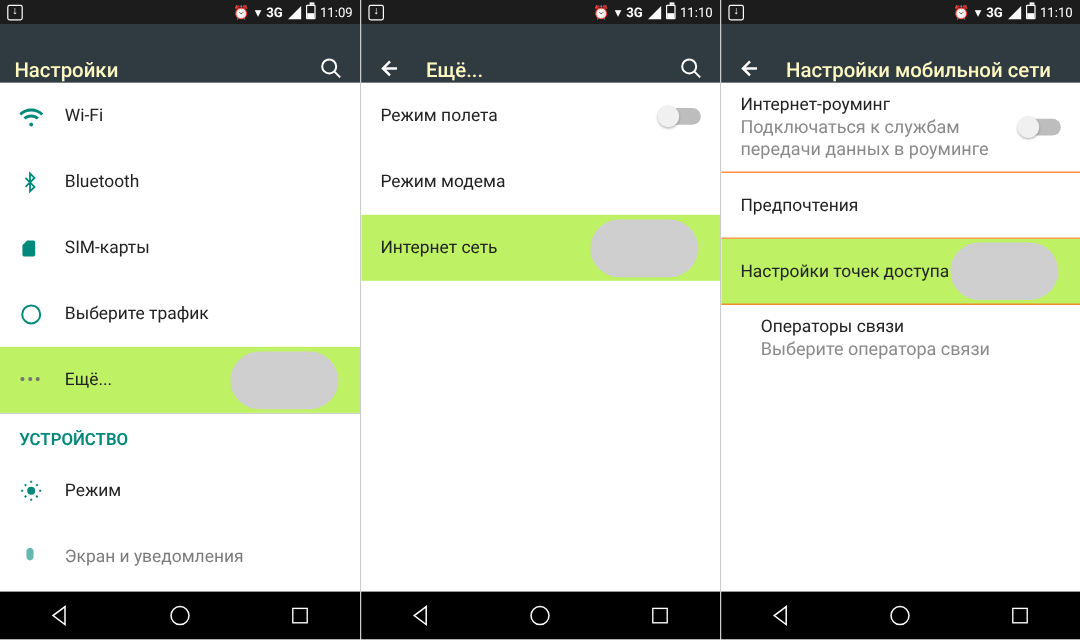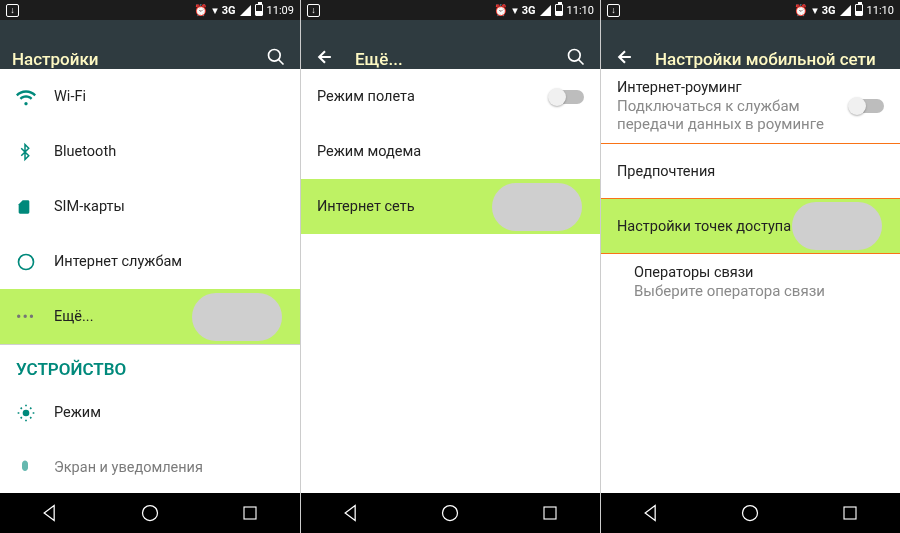--- a/index.html
+++ b/index.html
@@ -27,21 +27,21 @@
   .list { flex: 1; overflow: hidden; background:#fff;}
   .row { display: flex; align-items: center; min-height: 55px; padding: 10px 16px; cursor: pointer; }
   .row .icon-slot { width: 38px; display:flex; align-items:center; flex-shrink:0;}
   .row .texts { flex: 1; display:flex; flex-direction:column; justify-content:center;}
   .row .primary { font-size: 14.5px; color: #222; }
   .row .secondary { font-size: 15px; color: #8a8a8a; margin-top: 1px;}
   .row.highlight { background: #bef264; position:relative;}
   .row.highlight::after{content:"";position:absolute;right:18px;top:50%;transform:translateY(-50%);width:90px;height:48px;background:#cfcfcf;border-radius:24px;}
   .row.highlight .texts{position:relative;z-index:1;}
   .divider-heavy { height:1px; background:#d0d0d0; margin-left:0;}
-  .section-header { font-size: 17px; font-weight:600; color:#00897b; padding: 14px 16px 6px;}
+  .section-header { font-size: 14px; font-weight:600; color:#00897b; padding: 14px 16px 6px;}
   .teal-icon { color:#00897b; }
 
   
   .toggle { width: 34px; height: 14px; background:#bdbdbd; border-radius:7px; position:relative; flex-shrink:0;}
   .toggle::after{content:"";position:absolute;width:18px;height:18px;background:#f0f0f0;border-radius:50%;top:-2px;left:-2px;box-shadow:0 1px 2px rgba(0,0,0,.3);}
 
   
   .navbar { height: 40px; background: #000; display: flex; align-items: center; justify-content: space-around; }
   .nav-btn { width: 22px; height: 22px; display:flex; align-items:center; justify-content:center; cursor:pointer;}
 
@@ -108,21 +108,21 @@
             <div class="primary">SIM-карты</div>
           </div>
     </div>
     <div class="row">
       <div class="icon-slot teal-icon">
             <svg width="20" height="20" viewBox="0 0 24 24" fill="none" stroke="#00897b" stroke-width="2">
               <circle cx="12" cy="12" r="9"></circle>
             </svg>
           </div>
       <div class="texts">
-            <div class="primary">Интернет службам</div>
+            <div class="primary">Выберите трафик</div>
           </div>
     </div>
     <div class="row highlight">
       <div class="icon-slot" style="color:#757575">
             <span style="font-size:16px;letter-spacing:1px">•••</span>
           </div>
       <div class="texts">
             <div class="primary">Ещё...</div>
           </div>
     </div>

